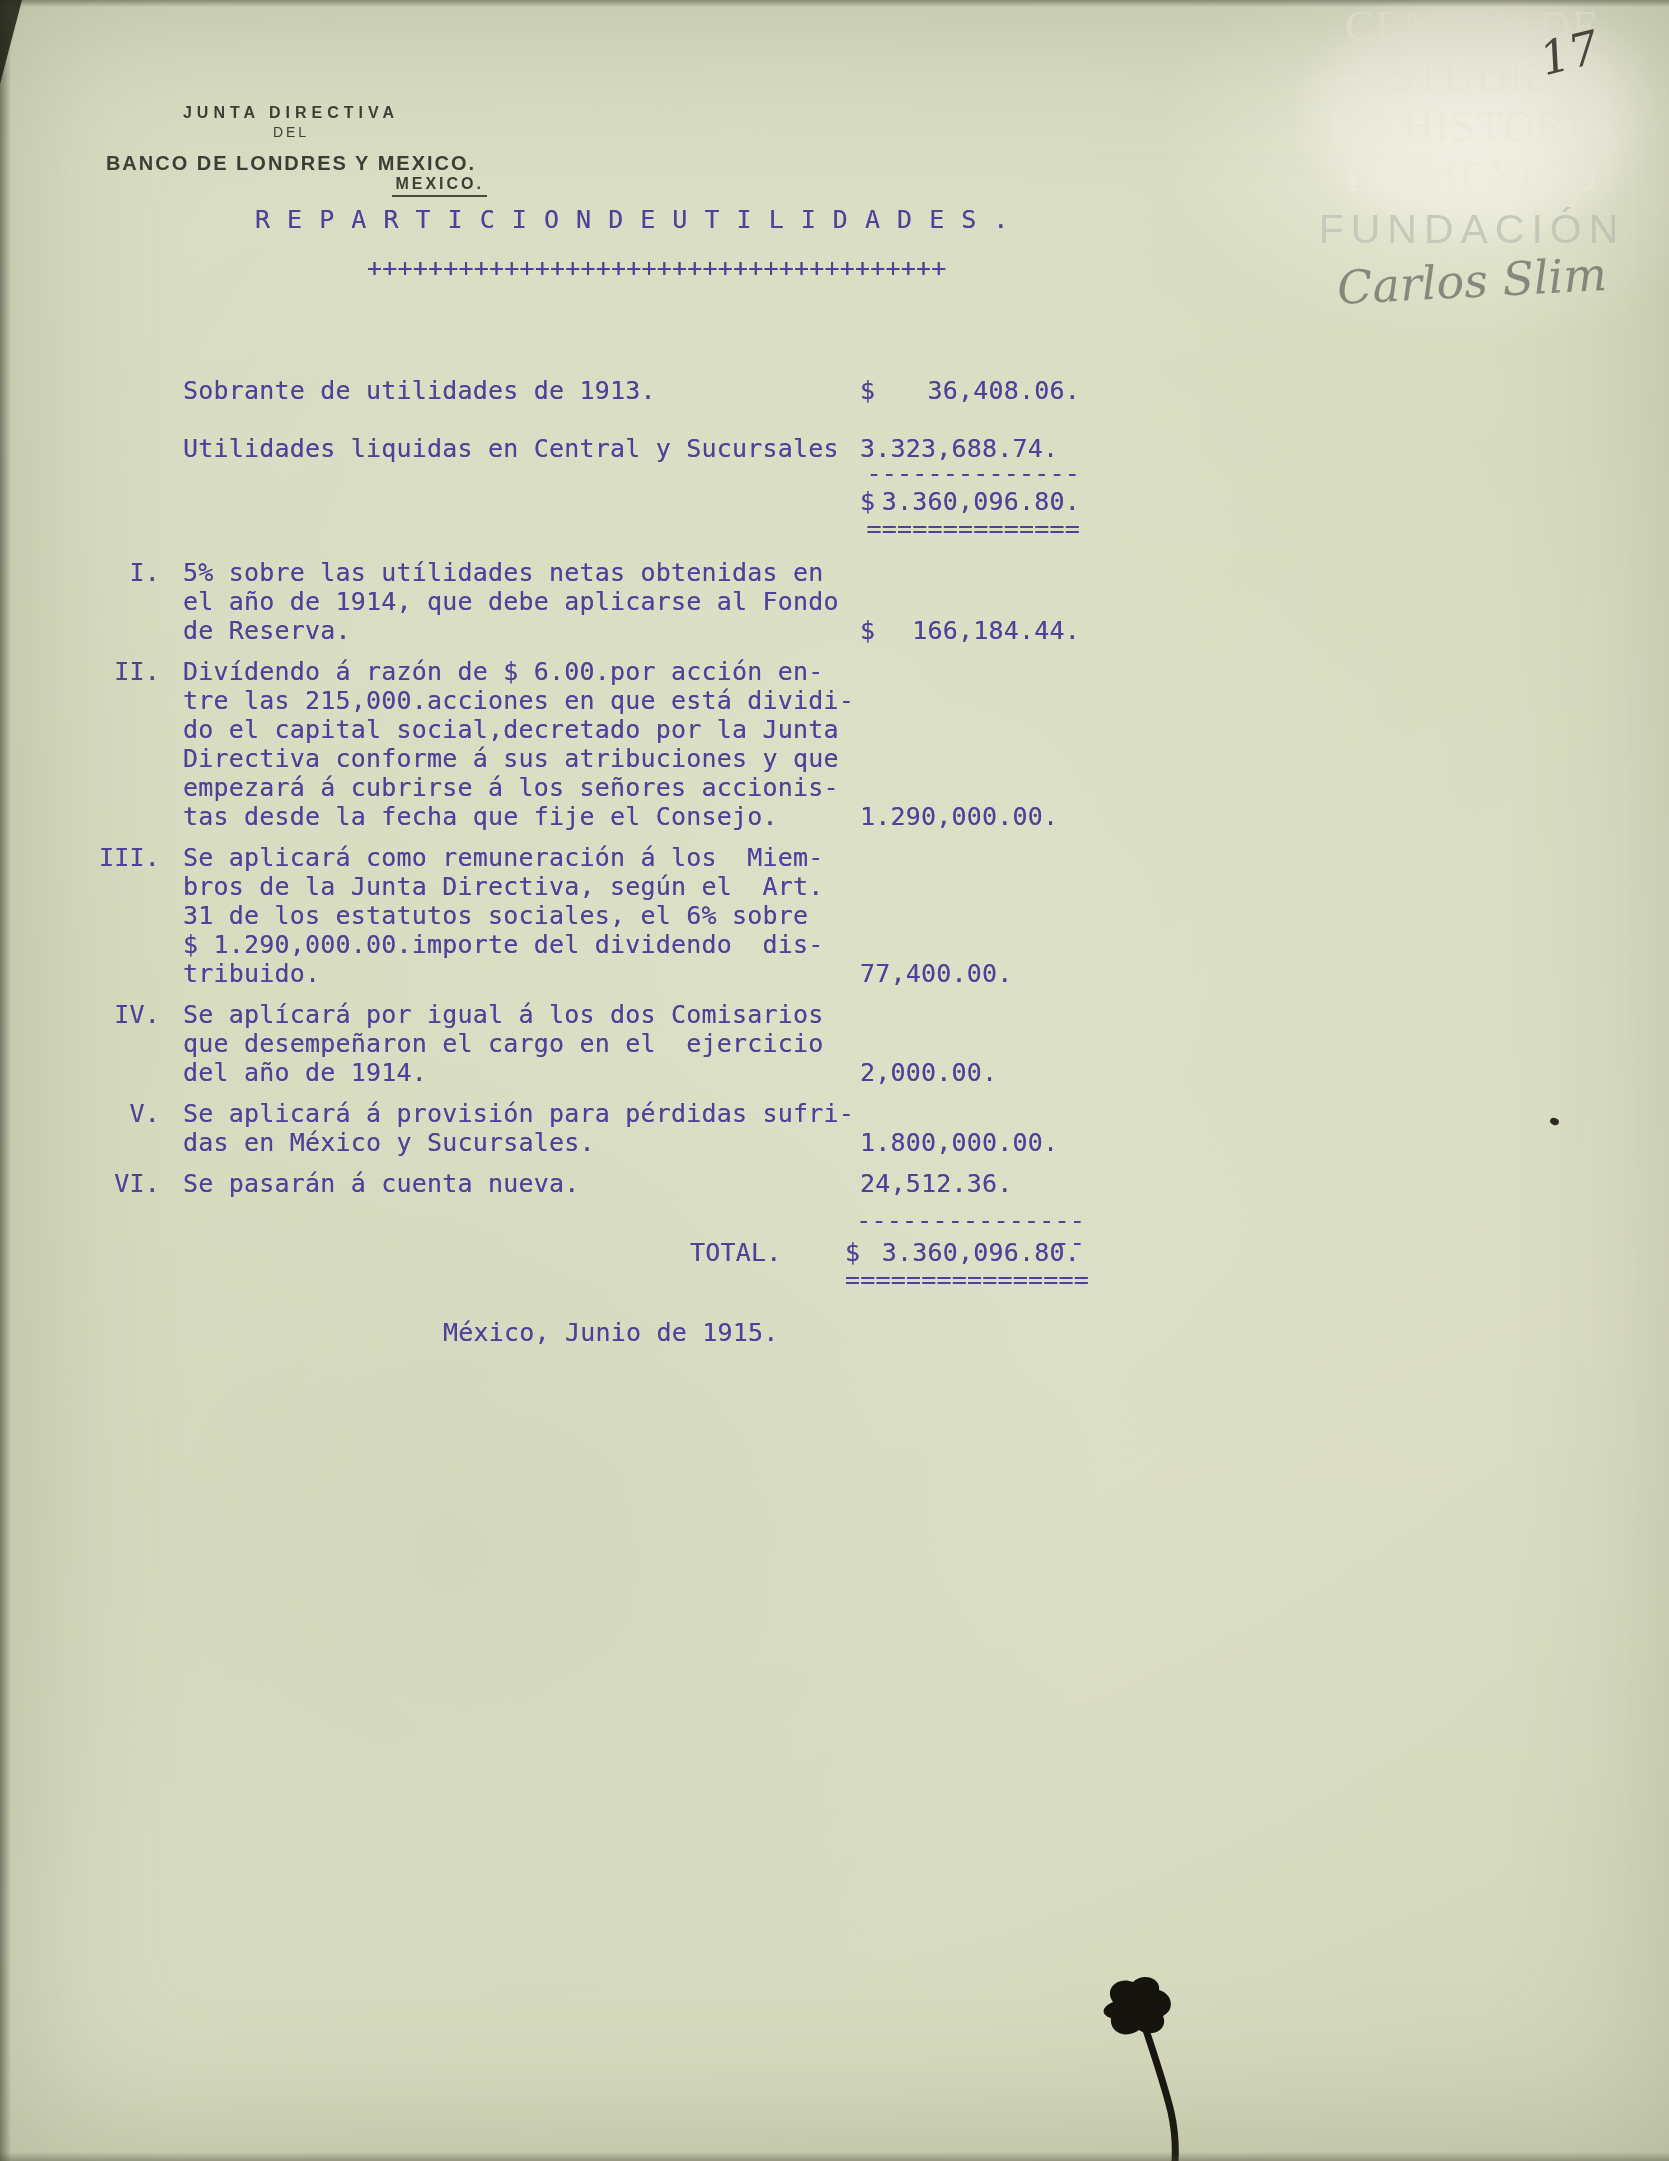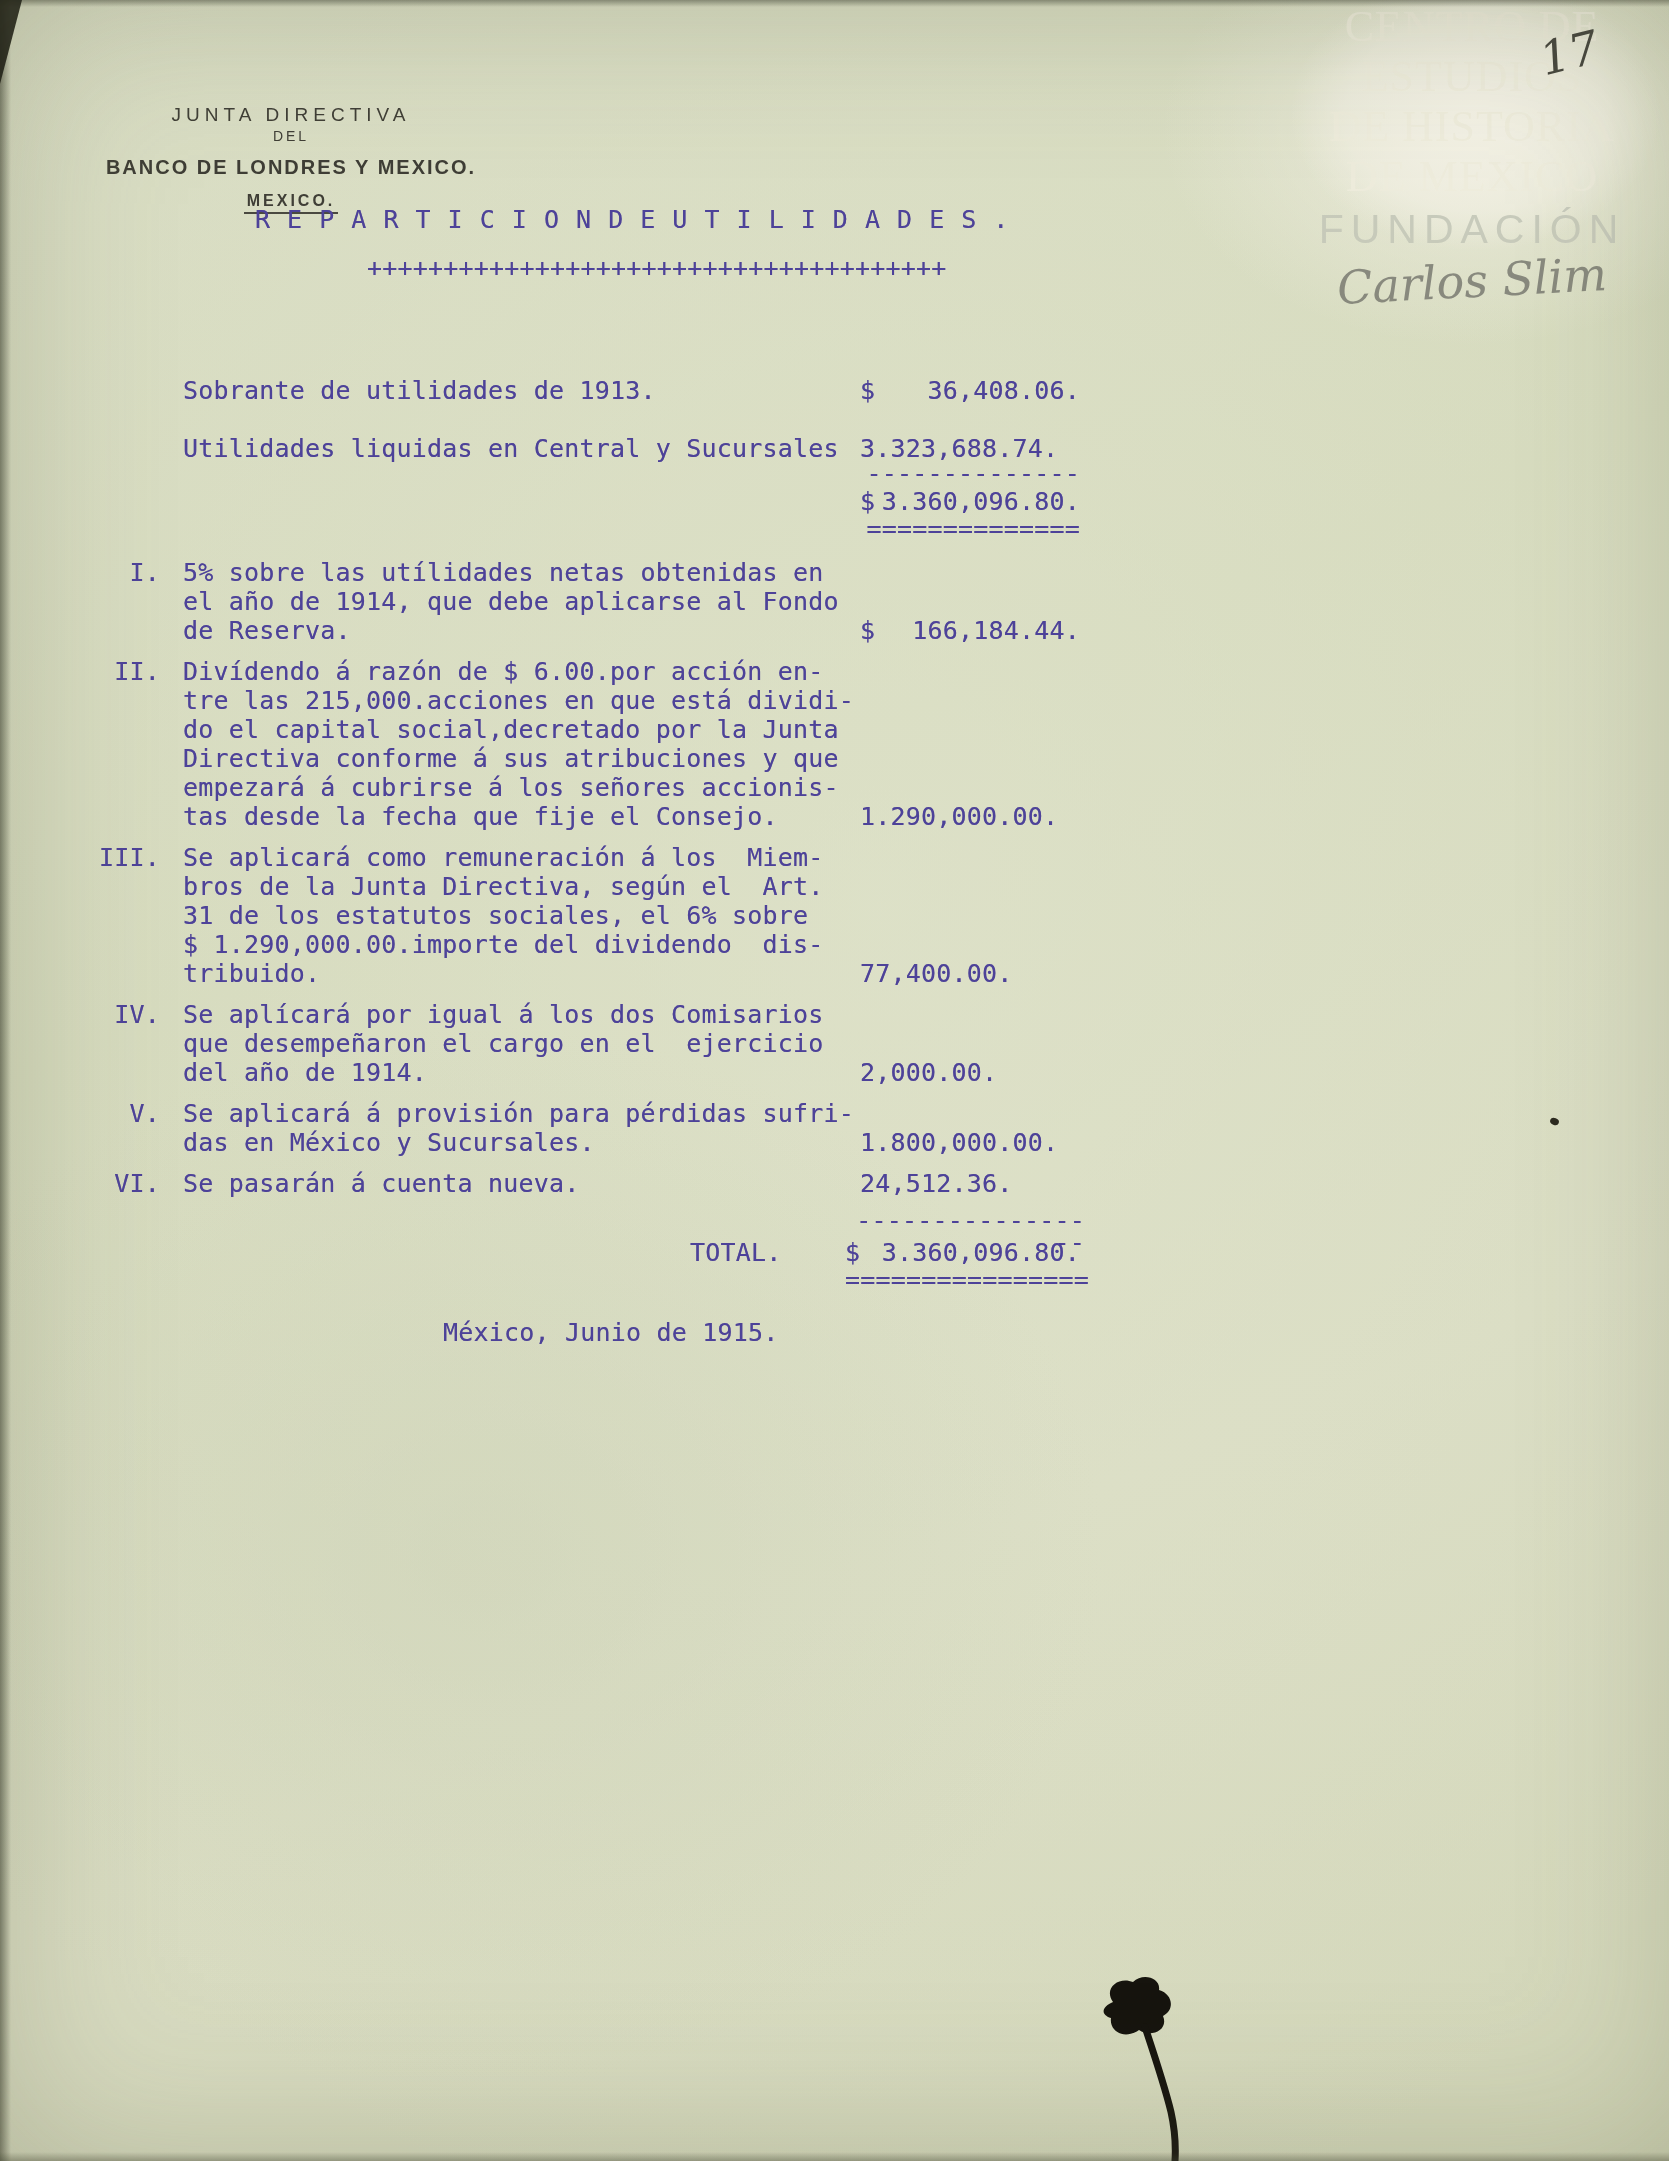--- a/index.html
+++ b/index.html
@@ -58,24 +58,24 @@
     font-family:"DejaVu Serif", serif; font-style:italic;
     font-size:46px; color:#45453d; transform:rotate(-14deg);
   }
 
   
   .letterhead {
     position:absolute; top:104px; left:95px; width:392px;
     text-align:center; color:#3f3e36;
     font-family:"Liberation Sans", sans-serif;
   }
-  .lh1 { font-size:19px; letter-spacing:5px; font-weight:400; }
+  .lh1 { font-size:16px; letter-spacing:5px; font-weight:700; }
   .lh2 { font-size:14px;  letter-spacing:3px; margin-top:2px; }
   .lh3 { font-size:20px; letter-spacing:2px; font-weight:700; margin-top:12px; }
-  .lh4 { margin-top:13px; }
+  .lh4 { margin-top:0;text-align:right; }
   .lh4 span { display:inline-block; font-size:16px; letter-spacing:3px; font-weight:600;
               border-bottom:2px solid #4a4940; padding:0 3px 2px; }
 
   
   .tw {
     font-family:"DejaVu Sans Mono", monospace;
     font-size:25px; line-height:29px; letter-spacing:0.2px;
     color:#4d4299;
     text-shadow:0 0.3px 0.5px rgba(72,60,145,0.55);
   }

